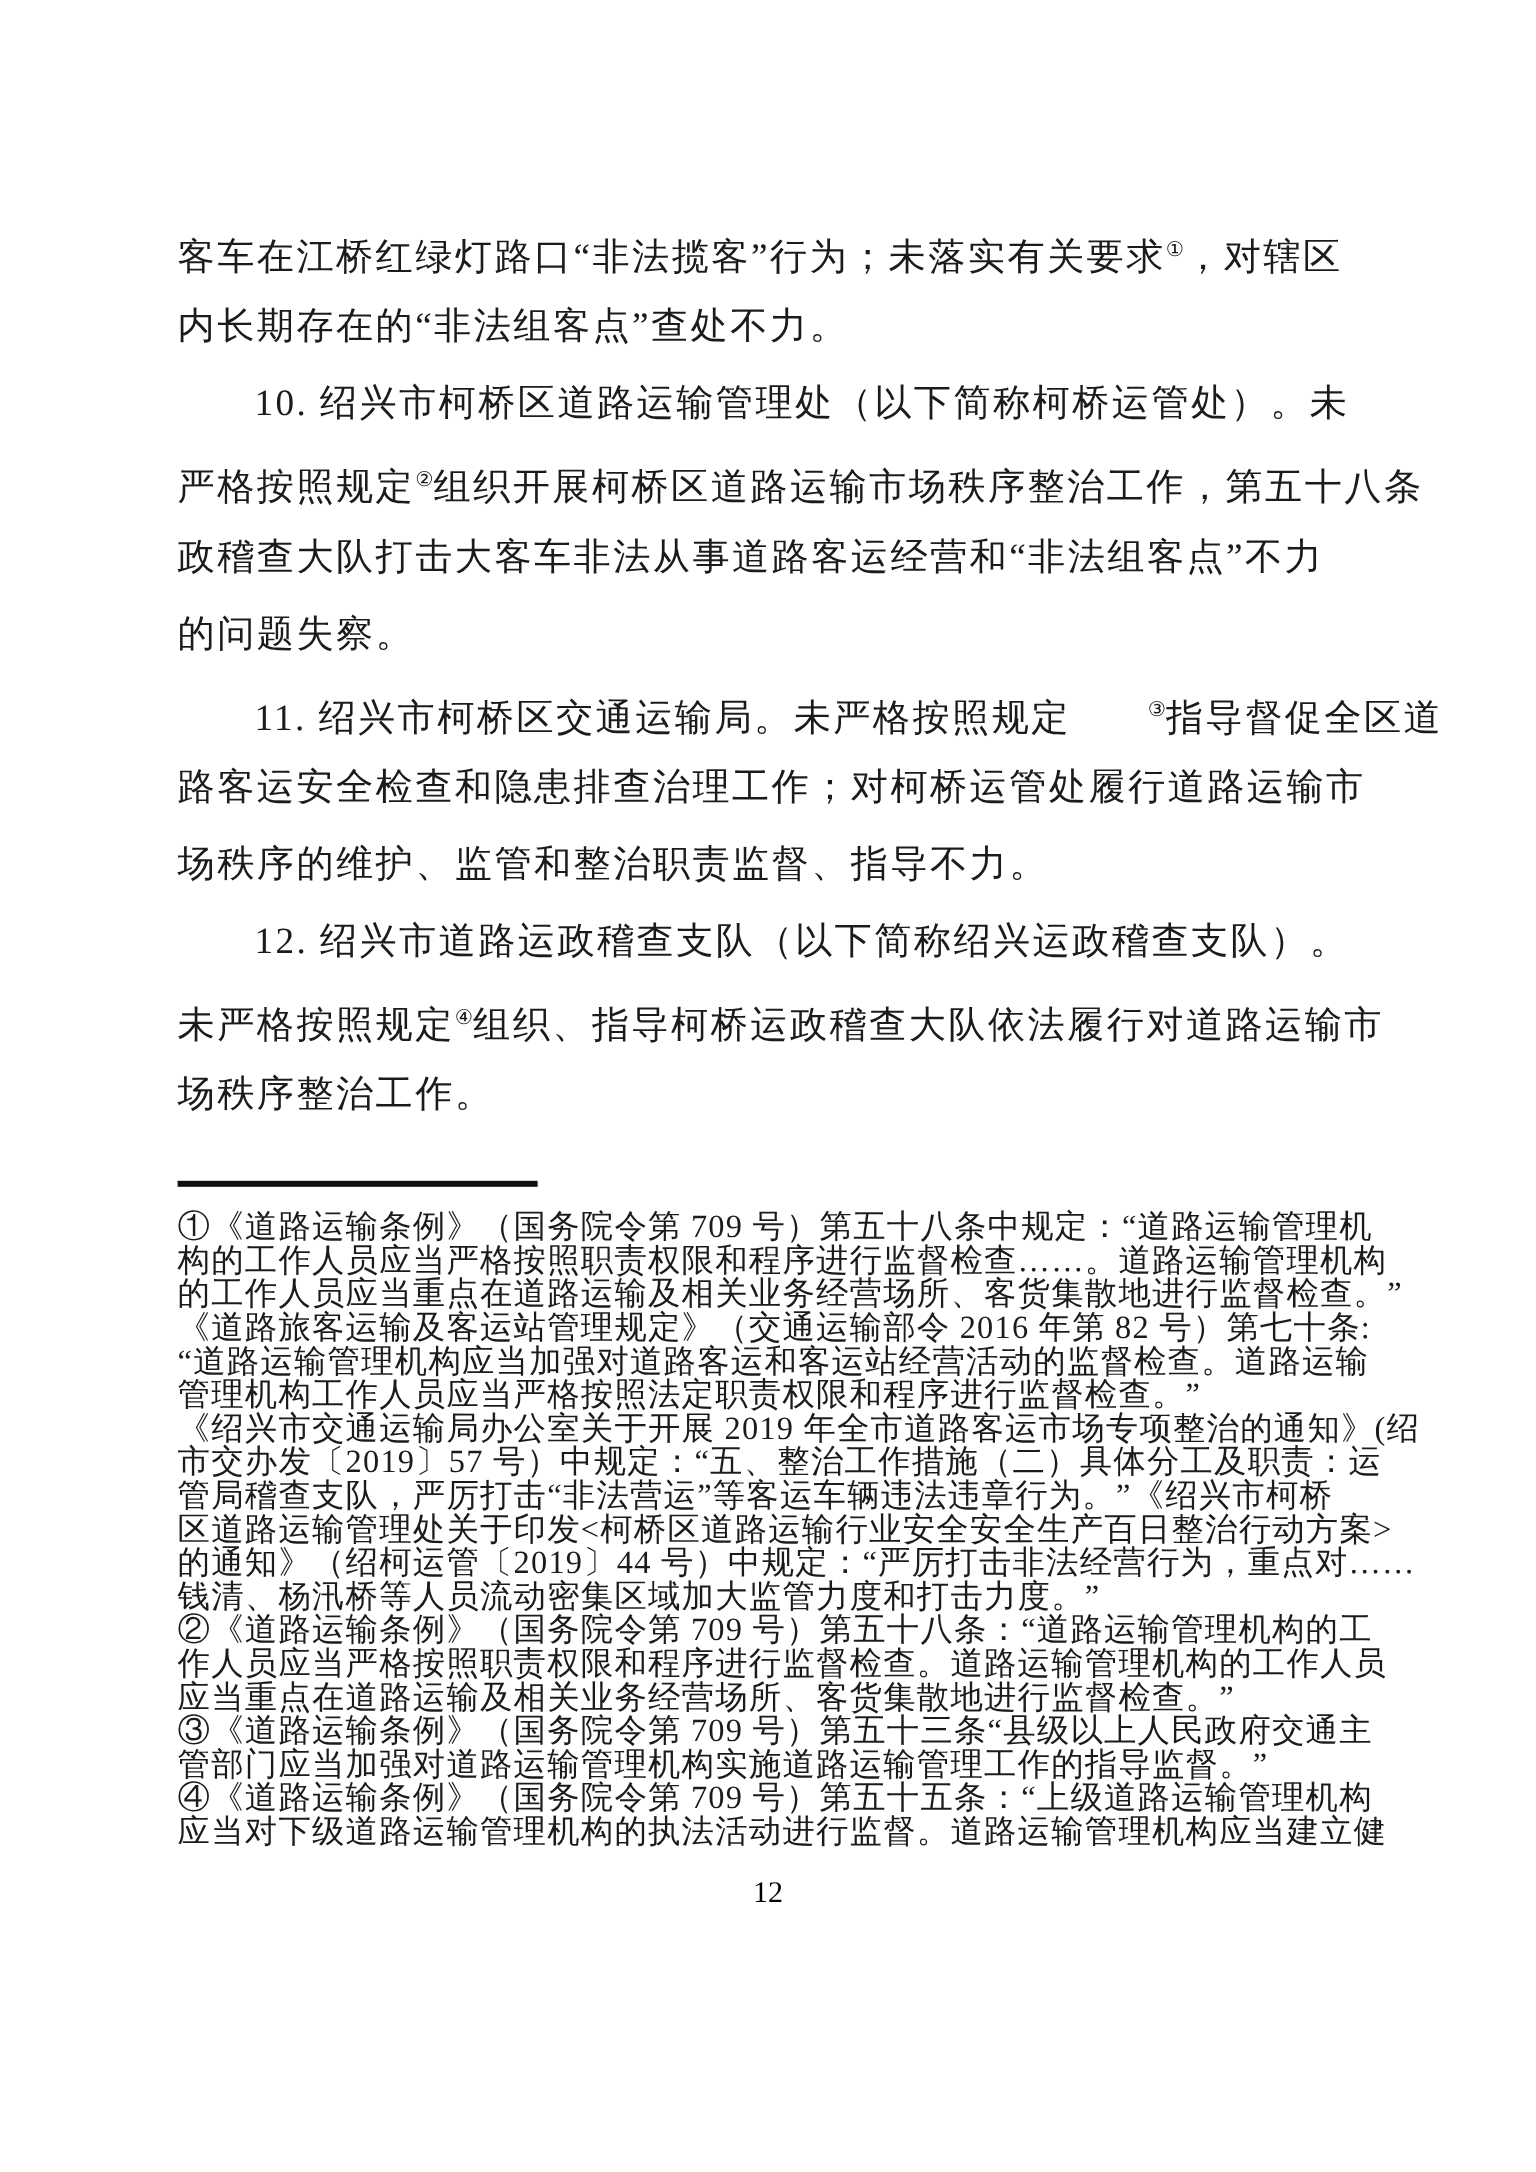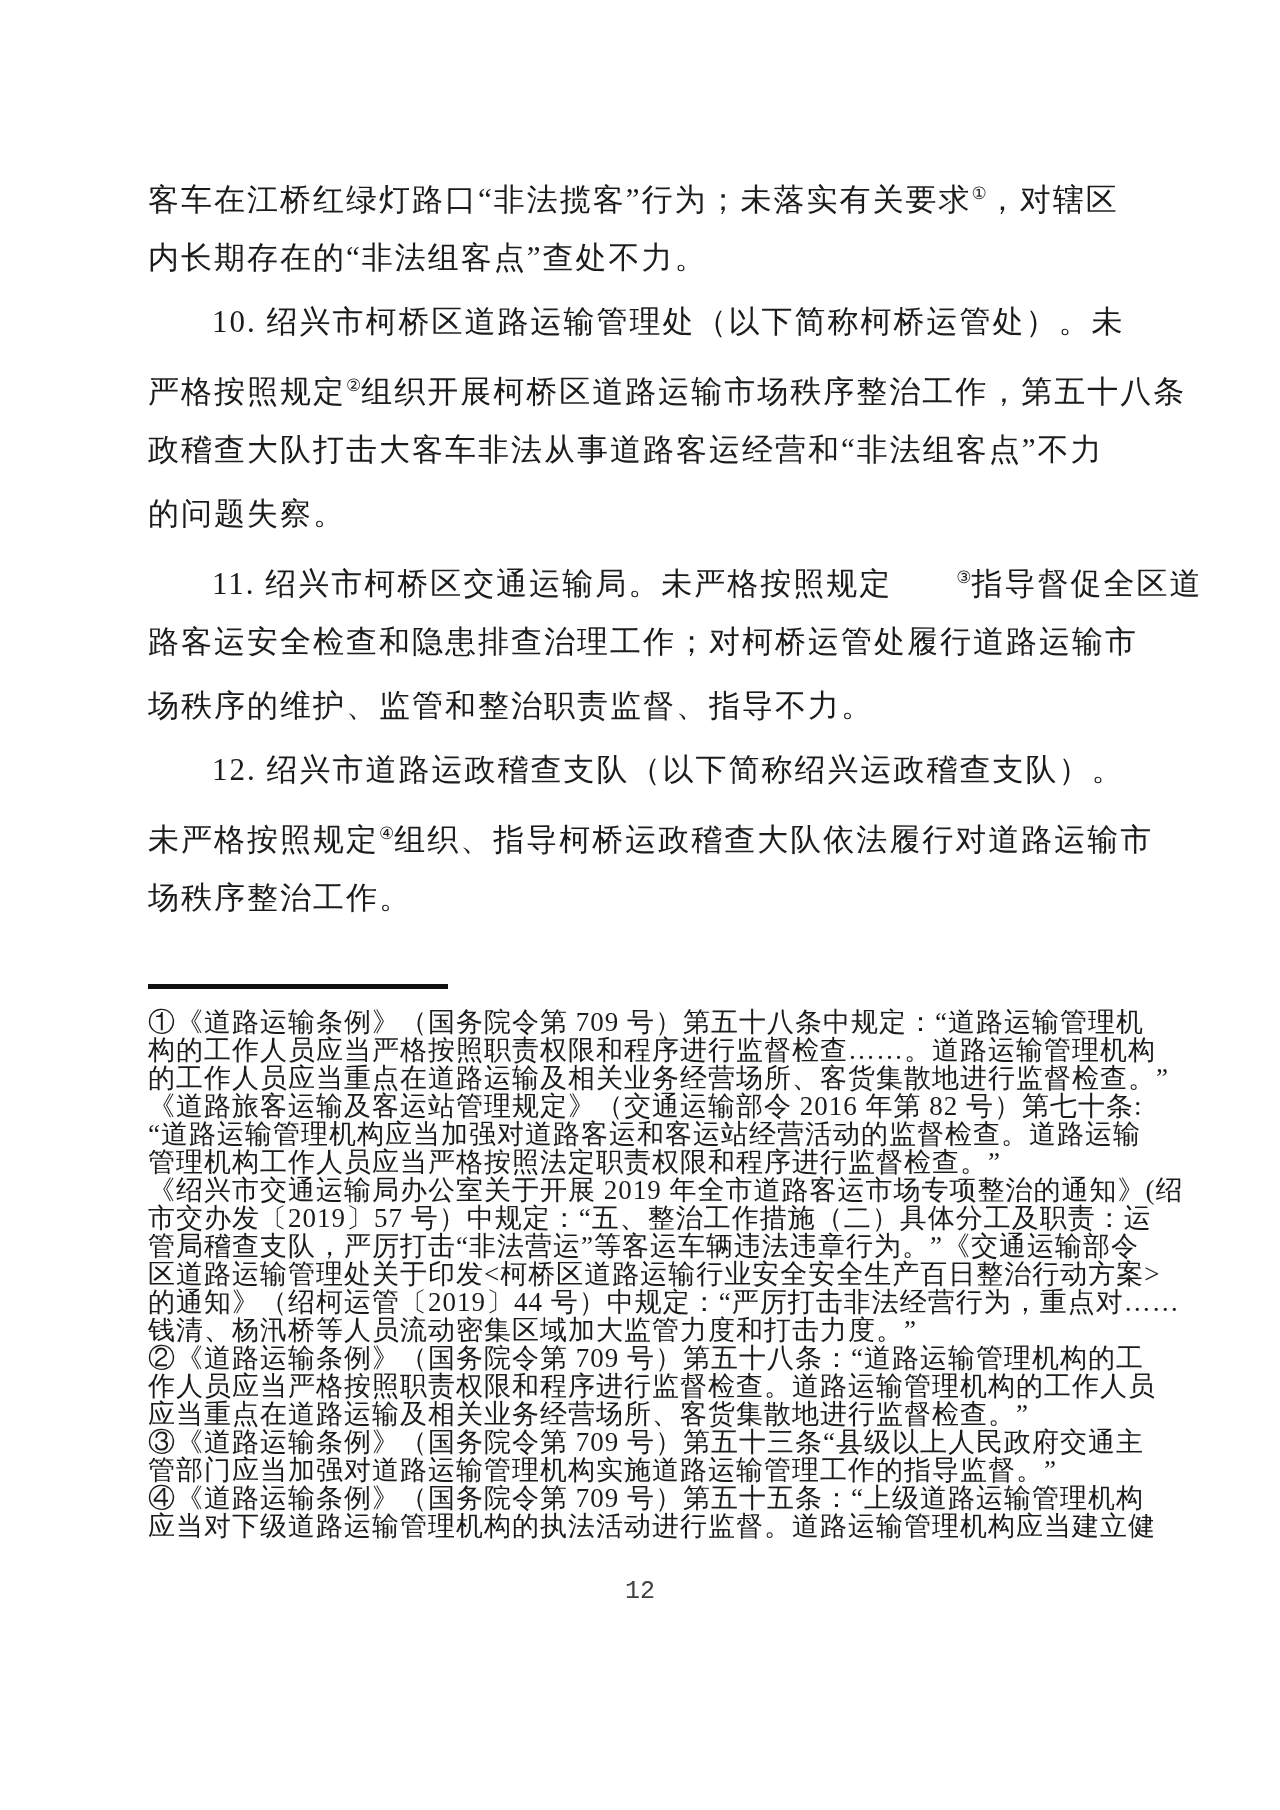--- a/index.html
+++ b/index.html
@@ -11,21 +11,21 @@
     color:#1b1b1b;
     font-family:"Liberation Serif","DejaVu Serif",serif;
     overflow:hidden;
   }
   .body-block { position:absolute; left:148px; top:178px; width:972px; }
   .bline {
     height:64px;
     font-size:31px;
     letter-spacing:2px;
     white-space:nowrap;
-    line-height:32px;
+    line-height:60px;
   }
   .bline.indent { text-indent:64px; }
   .bline .b { font-weight:normal; }
   .sup {
     display:inline-block;
     font-size:17px;
     vertical-align:11px;
     letter-spacing:0;
   }
   .divider {
@@ -37,24 +37,23 @@
   .fline {
     font-size:27px;
     line-height:28px;
     letter-spacing:1px;
     white-space:nowrap;
   }
   .page-num {
     position:absolute; left:0; top:1564px;
     width:100%;
     text-align:center;
-    font-family:Liberation Mono, monospace;
+    font-family:Liberation Serif, serif;
     font-size:25px;
-    color:#404040;
-    margin-top:13px;
+    color:#000000;
   }
 </style>
 </head>
 <body>
 
 <div class="page">
 
   <div class="body-block">
     <div class="bline"><span class="b"></span><span>客车在江桥红绿灯路口“非法揽客”行为；未落实有关要求</span><span class="sup">①</span><span>，对辖区</span></div>
     <div class="bline"><span class="b"></span><span>内长期存在的“非法组客点”查处不力。</span><span class="sup"></span><span></span></div>
@@ -74,21 +73,21 @@
 
   <div class="fn-block">
     <div class="fline">①《道路运输条例》（国务院令第 709 号）第五十八条中规定：“道路运输管理机</div>
     <div class="fline">构的工作人员应当严格按照职责权限和程序进行监督检查……。道路运输管理机构</div>
     <div class="fline">的工作人员应当重点在道路运输及相关业务经营场所、客货集散地进行监督检查。”</div>
     <div class="fline">《道路旅客运输及客运站管理规定》（交通运输部令 2016 年第 82 号）第七十条:</div>
     <div class="fline">“道路运输管理机构应当加强对道路客运和客运站经营活动的监督检查。道路运输</div>
     <div class="fline">管理机构工作人员应当严格按照法定职责权限和程序进行监督检查。”</div>
     <div class="fline">《绍兴市交通运输局办公室关于开展 2019 年全市道路客运市场专项整治的通知》(绍</div>
     <div class="fline">市交办发〔2019〕57 号）中规定：“五、整治工作措施（二）具体分工及职责：运</div>
-    <div class="fline">管局稽查支队，严厉打击“非法营运”等客运车辆违法违章行为。”《交通运输部令</div>
+    <div class="fline">管局稽查支队，严厉打击“非法营运”等客运车辆违法违章行为。”《绍兴市柯桥</div>
     <div class="fline">区道路运输管理处关于印发&lt;柯桥区道路运输行业安全安全生产百日整治行动方案&gt;</div>
     <div class="fline">的通知》（绍柯运管〔2019〕44 号）中规定：“严厉打击非法经营行为，重点对……</div>
     <div class="fline">钱清、杨汛桥等人员流动密集区域加大监管力度和打击力度。”</div>
     <div class="fline">②《道路运输条例》（国务院令第 709 号）第五十八条：“道路运输管理机构的工</div>
     <div class="fline">作人员应当严格按照职责权限和程序进行监督检查。道路运输管理机构的工作人员</div>
     <div class="fline">应当重点在道路运输及相关业务经营场所、客货集散地进行监督检查。”</div>
     <div class="fline">③《道路运输条例》（国务院令第 709 号）第五十三条“县级以上人民政府交通主</div>
     <div class="fline">管部门应当加强对道路运输管理机构实施道路运输管理工作的指导监督。”</div>
     <div class="fline">④《道路运输条例》（国务院令第 709 号）第五十五条：“上级道路运输管理机构</div>
     <div class="fline">应当对下级道路运输管理机构的执法活动进行监督。道路运输管理机构应当建立健</div>

